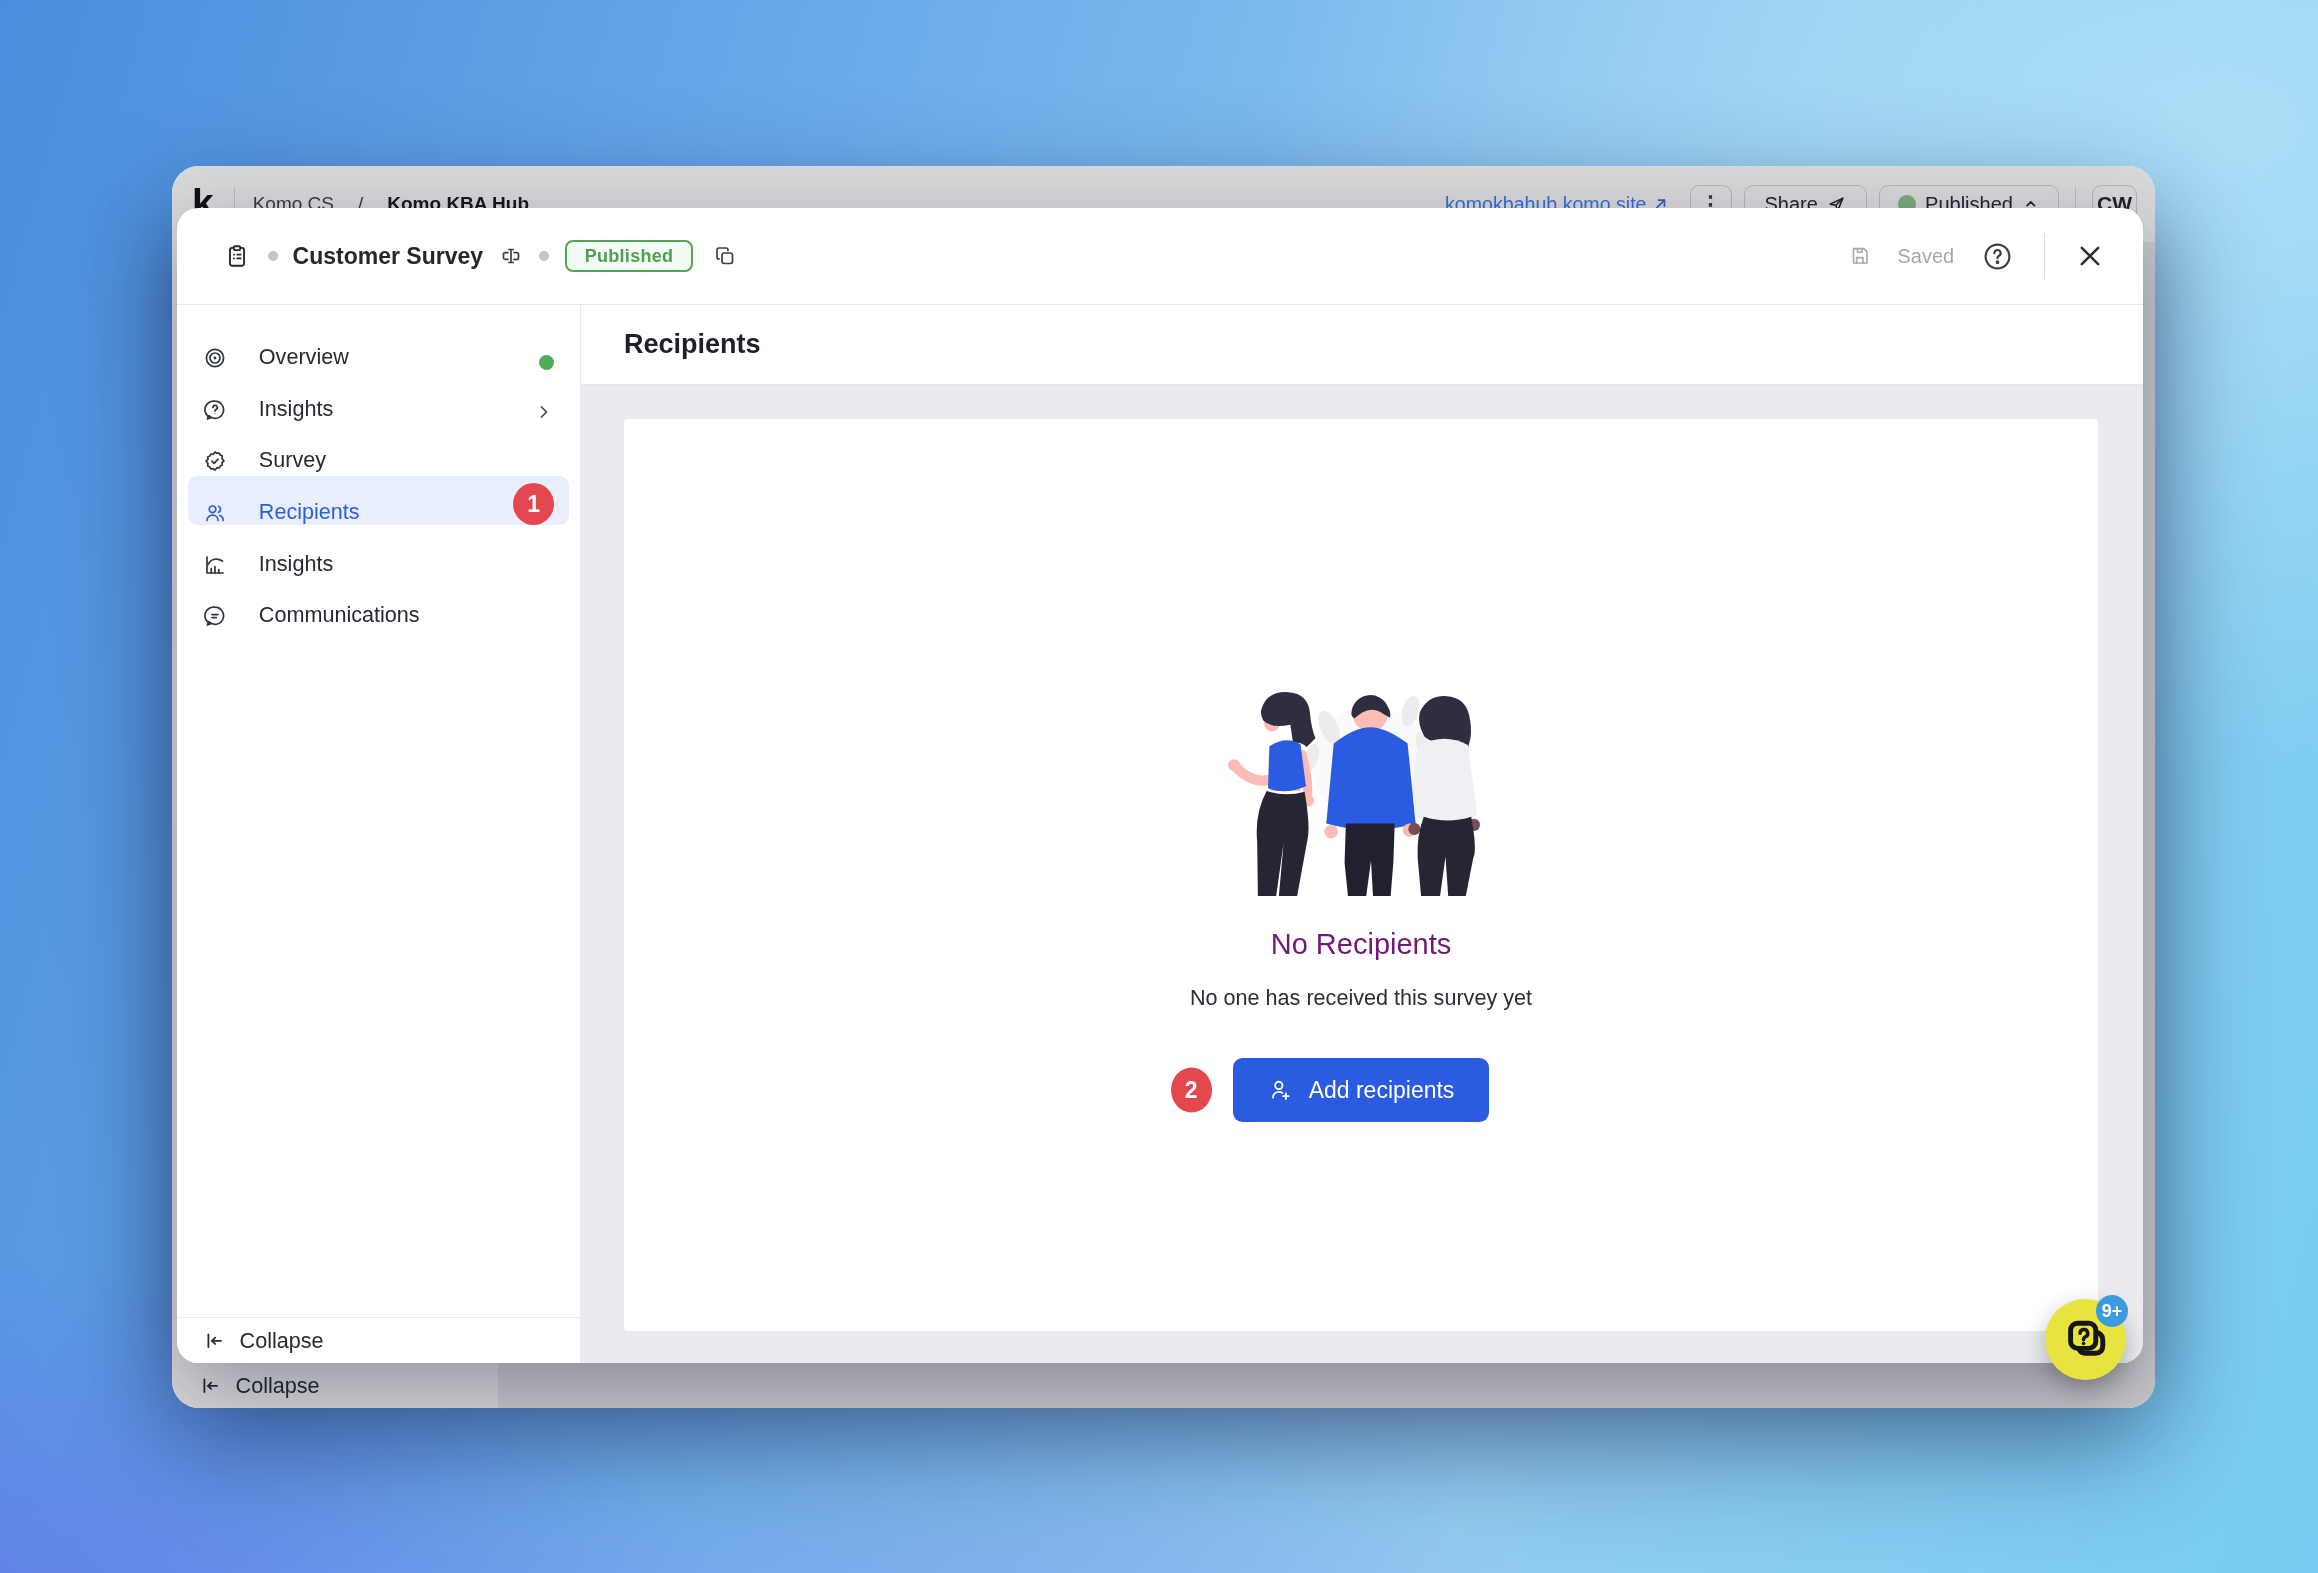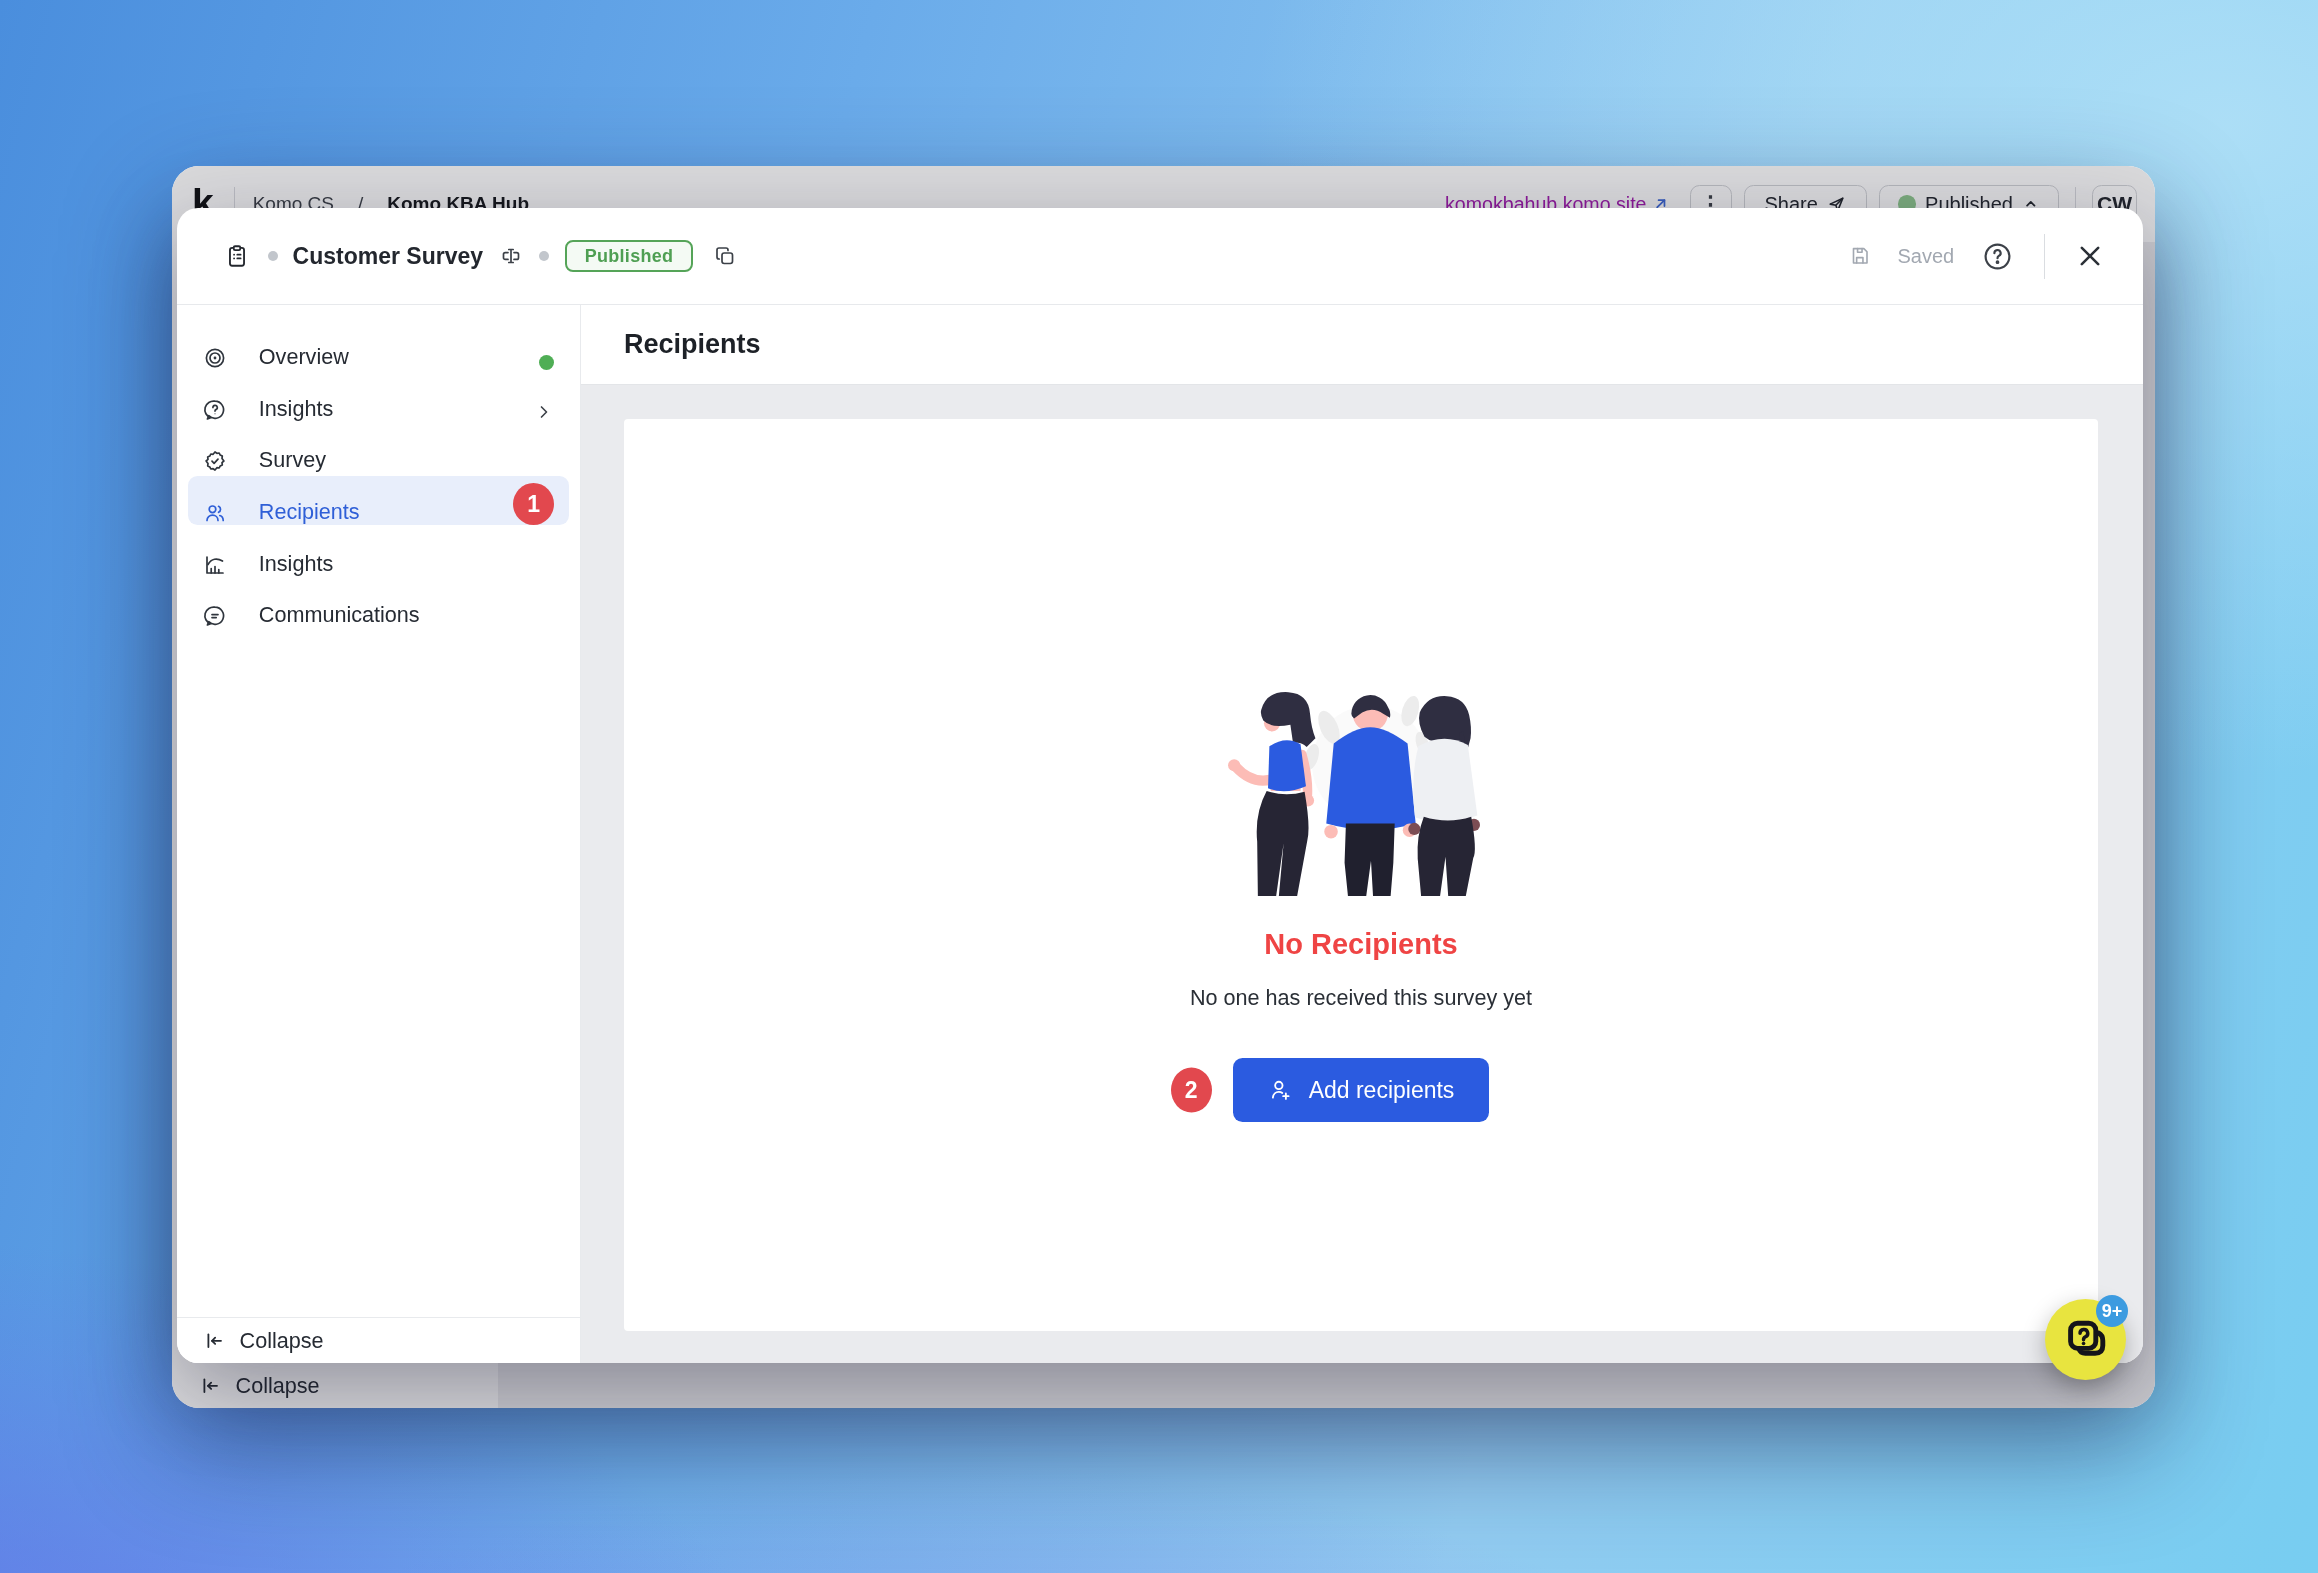--- a/index.html
+++ b/index.html
@@ -19,21 +19,21 @@
     background:#ffffff; border-radius:27px; overflow:hidden;
     box-shadow:0 41px 108px rgba(20,30,80,.45);
   }
   .topbar{ position:absolute; left:0; top:0; width:100%; height:76px; background:#fff;
     display:flex; align-items:center; padding:0 18px 0 20px; }
   .k-logo{ font-size:39px; font-weight:800; color:#101114; line-height:1; margin-top:-2.7px; }
   .topbar-divider{ width:1.4px; height:35px; background:#d9dbdf; margin:0 17.6px 0 20px; }
   .breadcrumb{ font-size:19px; color:#3c4148; white-space:nowrap; display:flex; gap:24px; align-items:center;}
   .crumb-current{ font-weight:700; color:#16181c; }
   .topbar-right{ margin-left:auto; display:flex; align-items:center; gap:12px; }
-  .site-link{ display:flex; align-items:center; gap:5.4px; color:#a21caf; font-size:19.6px;
+  .site-link{ display:flex; align-items:center; gap:5.4px; color:#3b82f6; font-size:19.6px;
     text-decoration:underline; margin-right:8px; white-space:nowrap; }
   .tb-btn{ height:39px; border:1.4px solid #d2d4d8; border-radius:9.5px; background:#fff;
     display:flex; align-items:center; justify-content:center; gap:9.5px; font-size:20px; color:#23272e; }
   .tb-kebab{ width:42px; font-size:23px; font-weight:700; color:#3c4148; }
   .tb-share{ padding:0 20px; }
   .tb-pub{ padding:0 17.6px; }
   .tb-pub .pubdot{ width:17.6px; height:17.6px; border-radius:50%; background:#8fc98f; }
   .cw-divider{ width:1.4px; height:35px; background:#d9dbdf; margin:0 4px; }
   .tb-avatar{ width:45px; font-weight:700; font-size:21px; }
   .page-body{ position:absolute; top:76px; left:0; right:0; bottom:0; display:flex; }
@@ -78,21 +78,21 @@
     display:flex; align-items:center; gap:15px; padding-left:26px; font-size:21.6px; color:#262b33;
     background:none; border-left:none; border-right:none; border-bottom:none; text-align:left; }
 
   .m-main{ flex:1; display:flex; flex-direction:column; min-width:0; background:#eaebee; }
   .main-headrow{ height:80px; flex:0 0 80px; background:#fff; border-bottom:1.4px solid #e3e5e8;
     display:flex; align-items:center; padding-left:43px; }
   .main-heading{ font-size:27px; font-weight:700; color:#1d2127; }
   .main-content{ flex:1; position:relative; }
   .card{ position:absolute; left:43px; right:45px; top:34px; bottom:32px; background:#fff; border-radius:4px;
     display:flex; flex-direction:column; align-items:center; padding-top:265px; }
-  .empty-title{ margin-top:32px; font-size:29px; font-weight:700; color:#ef4444; }
+  .empty-title{ margin-top:32px; font-size:29px; font-weight:400; color:#701a75; }
   .empty-sub{ margin-top:24px; font-size:21.6px; color:#2a2f36; }
   .btn-row{ position:relative; margin-top:47px; }
   .primary-btn{ height:64px; padding:0 35px; border:none; border-radius:9.5px; background:#2b5be0; color:#fff;
     font-size:23px; font-weight:500; display:flex; align-items:center; gap:15px; font-family:inherit; }
   .step-badge{ position:absolute; left:-62px; top:50%; transform:translateY(-50%);
     width:41px; height:45px; border-radius:50%; background:#e2484e; color:#fff; font-size:23px; font-weight:700;
     display:flex; align-items:center; justify-content:center; }
 
   
   .help-bubble{ position:absolute; left:2045px; top:1299px; width:81px; height:81px; border-radius:50%;

